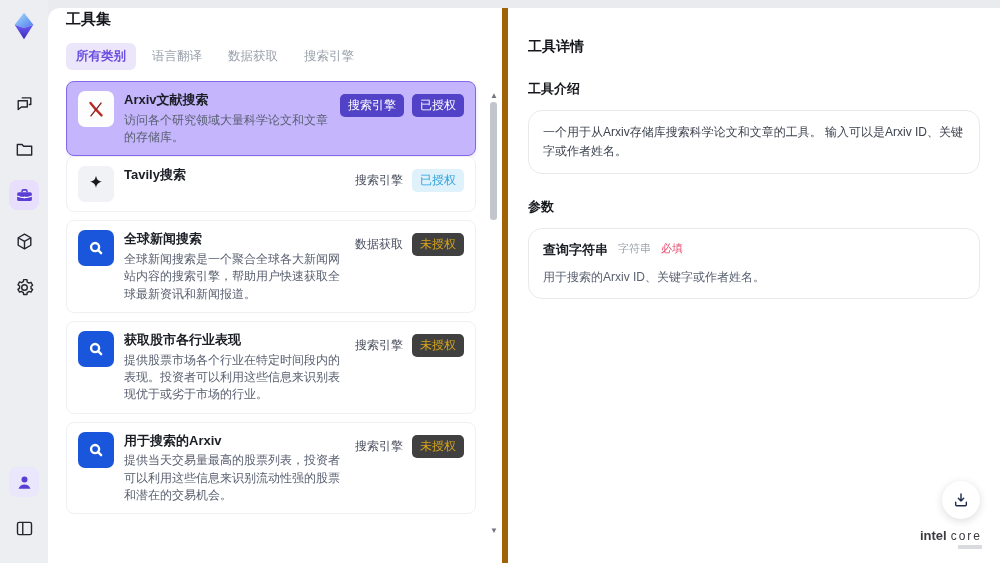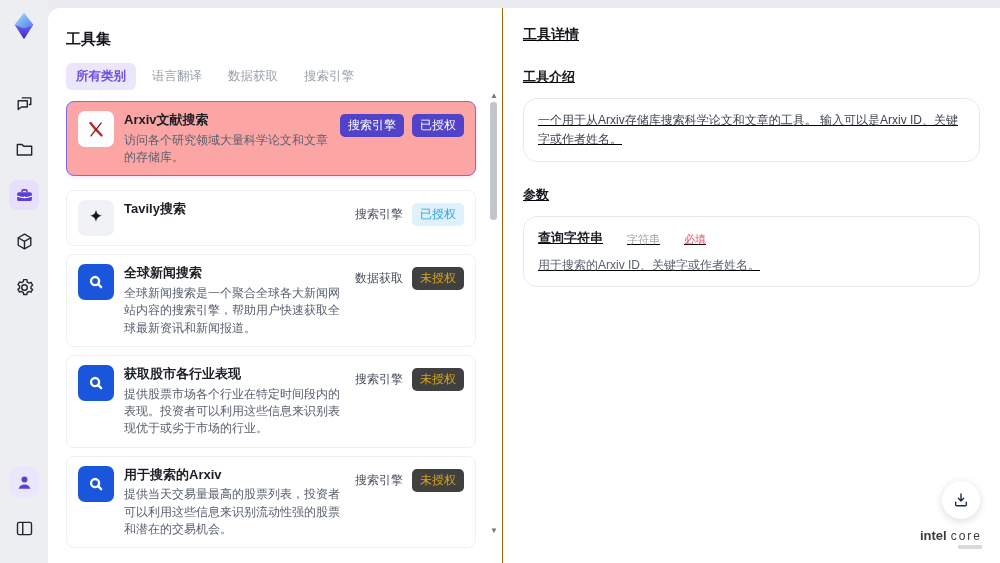--- a/index.html
+++ b/index.html
@@ -12,28 +12,28 @@
   .rail-ic{width:30px;height:30px;display:flex;align-items:center;justify-content:center;border-radius:8px;margin:8px 0;cursor:pointer;}
   .rail-ic svg{width:21px;height:21px;}
   .rail-ic.active{background:#e7dffb;}
   .rail-ic.soft{background:#eae6fb;}
   .rail-spacer{flex:1;}
 
   
   .panel{position:absolute;left:48px;top:8px;right:0;bottom:0;background:#ffffff;border-top-left-radius:12px;display:flex;overflow:hidden;}
 
   
-  .list-col{width:454px;flex:0 0 454px;box-sizing:border-box;padding:22px 16px 0 18px;position:relative;}
+  .list-col{width:454px;flex:0 0 454px;box-sizing:border-box;padding:2px 16px 0 18px;position:relative;}
   .page-title{font-size:15px;font-weight:bold;color:#15171c;margin:0;}
   .tabs{display:flex;gap:6px;margin-top:14px;}
   .tab{font-size:12.5px;color:#9aa1ab;padding:5px 10px;border-radius:6px;cursor:pointer;white-space:nowrap;}
   .tab.active{color:#6a4ee0;background:#ece6fb;font-weight:bold;}
   .cards{margin-top:11px;height:calc(100% - 82px);overflow:hidden;padding-right:10px;}
   .card{display:flex;gap:10px;background:#fff;border:1px solid #eef0f3;border-radius:8px;padding:9px 11px;margin-bottom:8px;box-sizing:border-box;}
-  .card.selected{border:1.6px solid #8468e8;background:#fca5a5;box-shadow:0 1px 4px rgba(132,104,232,0.18);margin-bottom:14px;}
+  .card.selected{border:1.6px solid #8468e8;background:#c4b5fd;box-shadow:0 1px 4px rgba(132,104,232,0.18);margin-bottom:0;}
   .tool-icon{width:36px;height:36px;border-radius:7px;background:#f1f2f5;flex:0 0 36px;display:flex;align-items:center;justify-content:center;}
   .tool-icon svg{width:22px;height:22px;}
   .tool-icon.ic-arxiv-icon{background:#fdfdfd;}
   .tool-icon.ic-blue-search-icon{background:#1a56db;}
   .tool-text{flex:1;min-width:0;}
   .tool-name{font-size:13px;font-weight:bold;color:#1b1e24;line-height:1.35;}
   .tool-desc{font-size:12px;color:#596070;line-height:1.45;margin-top:3px;}
   .badges{display:flex;gap:8px;align-items:flex-start;padding-top:3px;}
   .badge{font-size:12px;padding:3px 8px;border-radius:5px;white-space:nowrap;}
   .badge.solid{background:#5142c8;color:#ffffff;}
@@ -42,26 +42,26 @@
   .badge.yellow{background:#404040;color:#d7a418;}
 
   
   .scrollbar{position:absolute;right:3px;top:84px;bottom:28px;width:10px;}
   .sb-arrow{position:absolute;left:0;width:10px;height:8px;font-size:8px;line-height:8px;color:#70757e;text-align:center;cursor:pointer;}
   .sb-arrow.up{top:0;}
   .sb-arrow.down{bottom:0;}
   .sb-thumb{position:absolute;left:1px;top:10px;width:7px;height:118px;background:#c2c6cc;border-radius:3px;cursor:pointer;}
 
   
-  .detail-col{flex:1;border-left:1px solid #a16207;box-sizing:border-box;padding:18px 20px;position:relative;text-decoration:underline;}
+  .detail-col{flex:1;border-left:6px solid #a16207;box-sizing:border-box;padding:30px 20px;position:relative;}
   .detail-title{font-size:14px;font-weight:bold;color:#15171c;margin:0;}
   .section-heading{font-size:13px;font-weight:bold;color:#15171c;margin:24px 0 0;}
   .box{border:1px solid #e7e9ed;border-radius:14px;margin-top:12px;padding:12px 14px;background:#fff;}
   .intro-box{font-size:12px;color:#3e4450;line-height:1.6;}
-  .param-head{display:flex;align-items:flex-end;gap:24px;}
+  .param-head{display:flex;align-items:flex-start;gap:10px;}
   .param-name{font-size:13px;font-weight:bold;color:#1b1e24;}
   .param-type{font-size:11px;color:#9aa1ab;}
   .param-required{font-size:11px;color:#e84a6f;}
   .param-desc{font-size:12px;color:#596070;margin-top:9px;line-height:1.5;}
 
   
   .fab{position:absolute;right:20px;bottom:44px;width:38px;height:38px;border-radius:50%;background:#fff;border:none;box-shadow:0 2px 8px rgba(0,0,0,0.14);display:flex;align-items:center;justify-content:center;cursor:pointer;padding:0;}
   .fab svg{width:20px;height:20px;}
   .intel{position:absolute;right:18px;bottom:14px;color:#3a3b40;display:flex;flex-direction:column;align-items:flex-end;}
   .intel-row{display:flex;align-items:baseline;}

